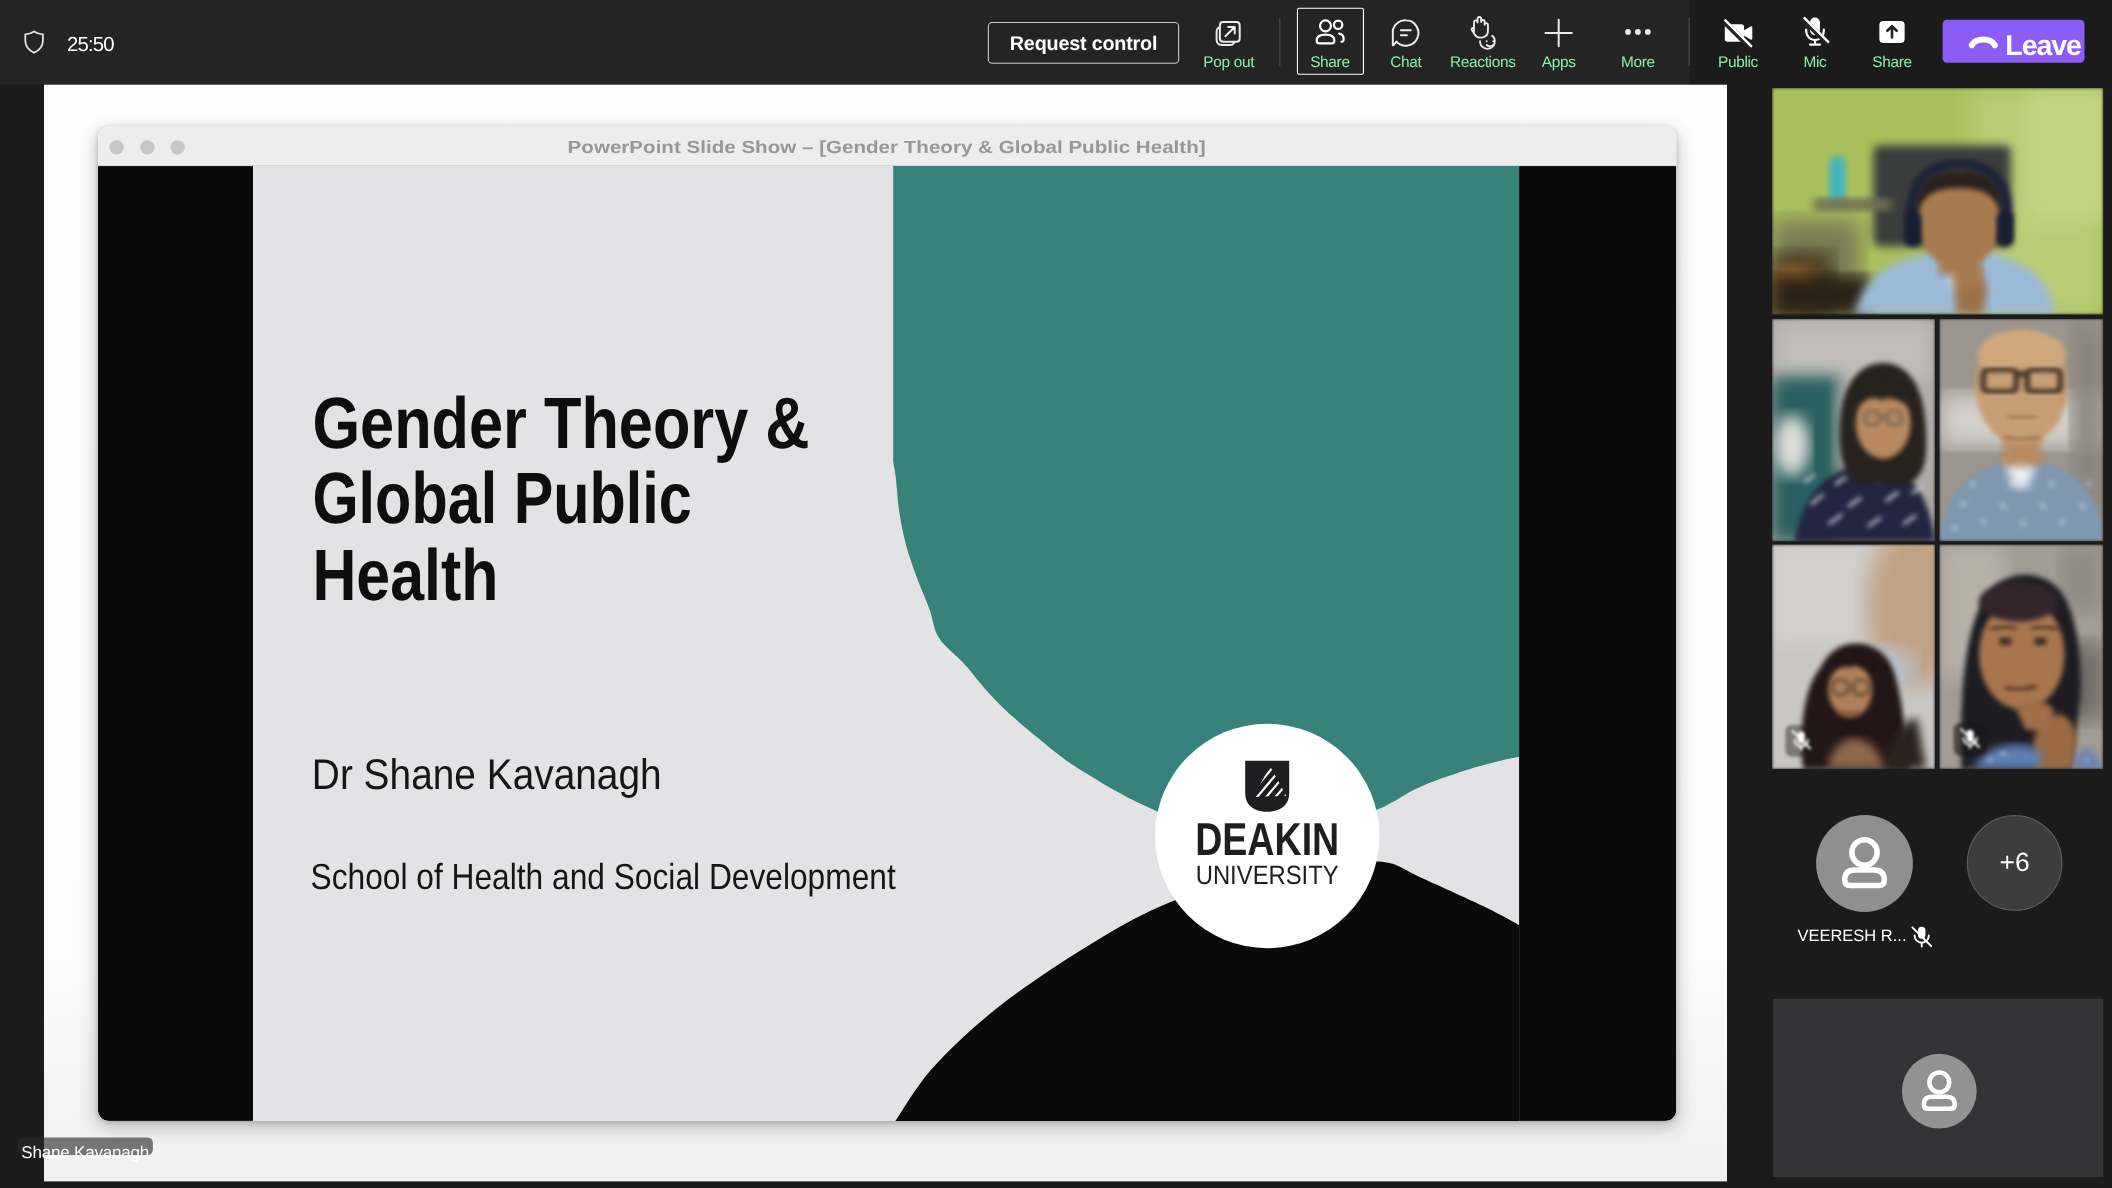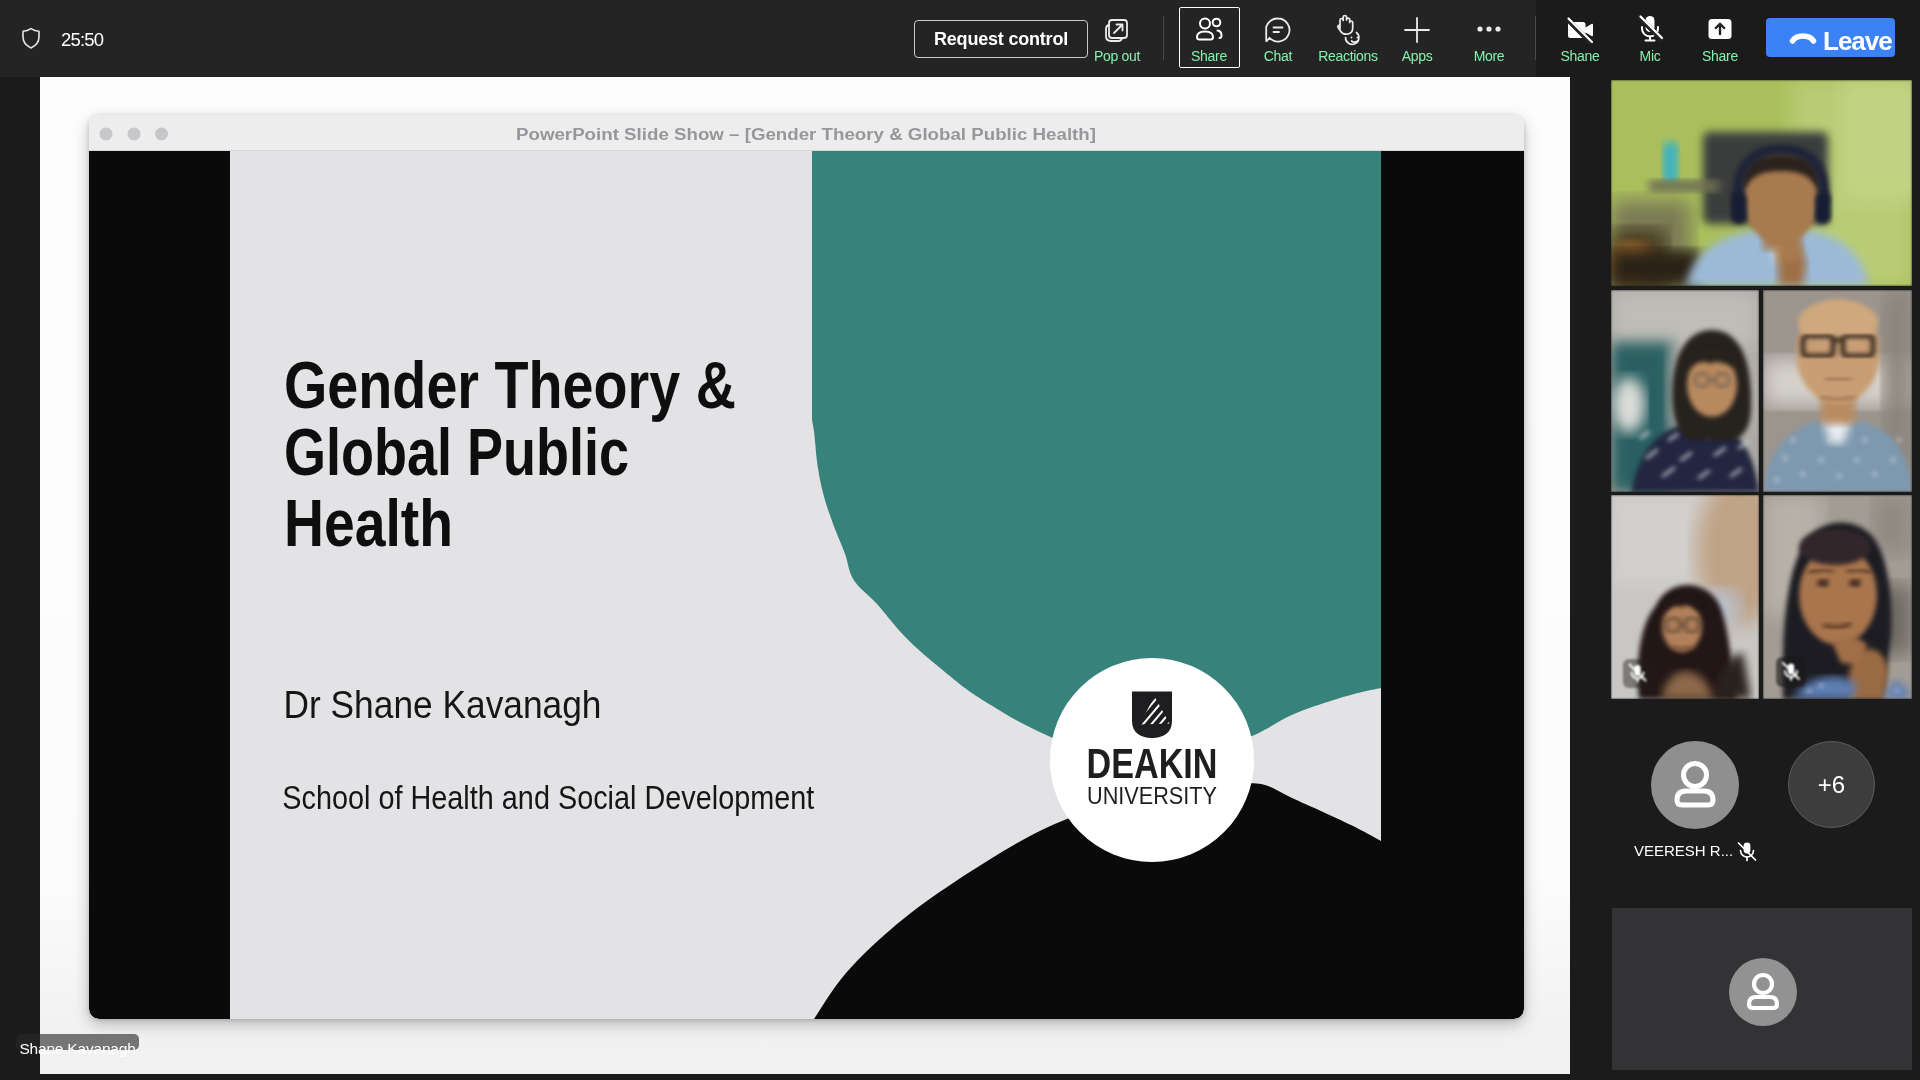--- a/index.html
+++ b/index.html
@@ -5,23 +5,23 @@
   * { margin:0; padding:0; box-sizing:border-box; }
   html,body { width:1920px; height:1080px; overflow:hidden; background:#1b1b1b;
     font-family:"Liberation Sans", sans-serif; }
   .abs { position:absolute; }
   
   #topbar { position:absolute; left:0; top:0; width:1536px; height:77px; background:#242424; }
   .tblabel { position:absolute; color:#86efac; font-size:14px; letter-spacing:-0.3px; text-align:center; white-space:nowrap; transform:translateX(-50%); }
   .tbicon { position:absolute; transform:translateX(-50%); }
   .sep { position:absolute; top:16px; width:1px; height:44px; background:#4b4b4b; }
   #reqctl { position:absolute; left:898px; top:20px; width:174px; height:38px; border:1px solid #c9c9c9;
-     border-radius:4px; color:#ffffff; font-size:18px; letter-spacing:-0.2px; font-weight:bold; text-align:center; line-height:36px;margin-left:16px; }
+     border-radius:4px; color:#ffffff; font-size:18px; letter-spacing:-0.2px; font-weight:bold; text-align:center; line-height:36px; }
   #peoplebox { position:absolute; left:1179px; top:7px; width:61px; height:61px; border:1.5px solid #ffffff; border-radius:2px; }
-  #leave { position:absolute; left:1766px; top:18px; width:129px; height:39px; background:#3b82f6; border-radius:4px; }
+  #leave { position:absolute; left:1766px; top:18px; width:129px; height:39px; background:#8b5cf6; border-radius:4px; }
   #leave span { position:absolute; left:57px; top:8px; color:#fff; font-size:26px; letter-spacing:-1px; font-weight:bold; }
   
   #backdrop { position:absolute; left:40px; top:77px; width:1530px; height:997px;
      background:linear-gradient(180deg,#fdfdfd 0%, #fcfcfc 80%, #f2f1f2 97%); }
   #nametag { position:absolute; left:16px; top:1034px; width:123px; height:16px; background:rgba(40,40,40,0.62);
      border-radius:5px; color:#fff; font-size:15.5px; letter-spacing:-0.2px; text-align:center; line-height:29px; white-space:nowrap; }
   
   .tile { position:absolute; overflow:hidden; background:#222; } .tile svg { filter:blur(1.3px); }
   #avaname { position:absolute; left:1634px; top:842px; color:#fff; font-size:15px; }
 </style>
@@ -78,21 +78,21 @@
       <circle cx="24" cy="14" r="2.6"></circle>
   </svg>
   <div class="tblabel" style="left:1489px;top:48px">More</div>
   <div class="sep" style="left:1535px"></div>
 
   <svg class="tbicon" style="left:1580px;top:14px" width="32" height="32" viewBox="0 0 32 32">
     <path d="M4 8 H19 Q21.5 8 21.5 10.5 V13.5 L27.5 10 Q29 9.2 29 11 V21 Q29 22.8 27.5 22 L21.5 18.5 V21.5 Q21.5 24 19 24 H6.5 Q4 24 4 21.5 Z" fill="#fff"></path>
     <path d="M3.5 5.5 L27 29" stroke="#242424" stroke-width="5"></path>
     <path d="M4.5 4.5 L28 28" stroke="#fff" stroke-width="2.2" stroke-linecap="round"></path>
   </svg>
-  <div class="tblabel" style="left:1580px;top:48px">Shane</div>
+  <div class="tblabel" style="left:1580px;top:48px">Public</div>
 
   <svg class="tbicon" style="left:1650px;top:12px" width="34" height="34" viewBox="0 0 34 34" fill="none" stroke="#fff" stroke-width="2" stroke-linecap="round">
     <rect x="12.5" y="4" width="9" height="16" rx="4.5" fill="#fff" stroke="none"></rect>
     <path d="M9 15 V16.5 A8 8 0 0 0 25 16.5 V15"></path>
     <path d="M17 24.5 V28 M12.5 28.5 H21.5"></path>
     <path d="M6.5 5.5 L28 27" stroke="#242424" stroke-width="5"></path>
     <path d="M7.5 4.5 L29 26" stroke="#fff" stroke-width="2.2"></path>
   </svg>
   <div class="tblabel" style="left:1650px;top:48px">Mic</div>
 

